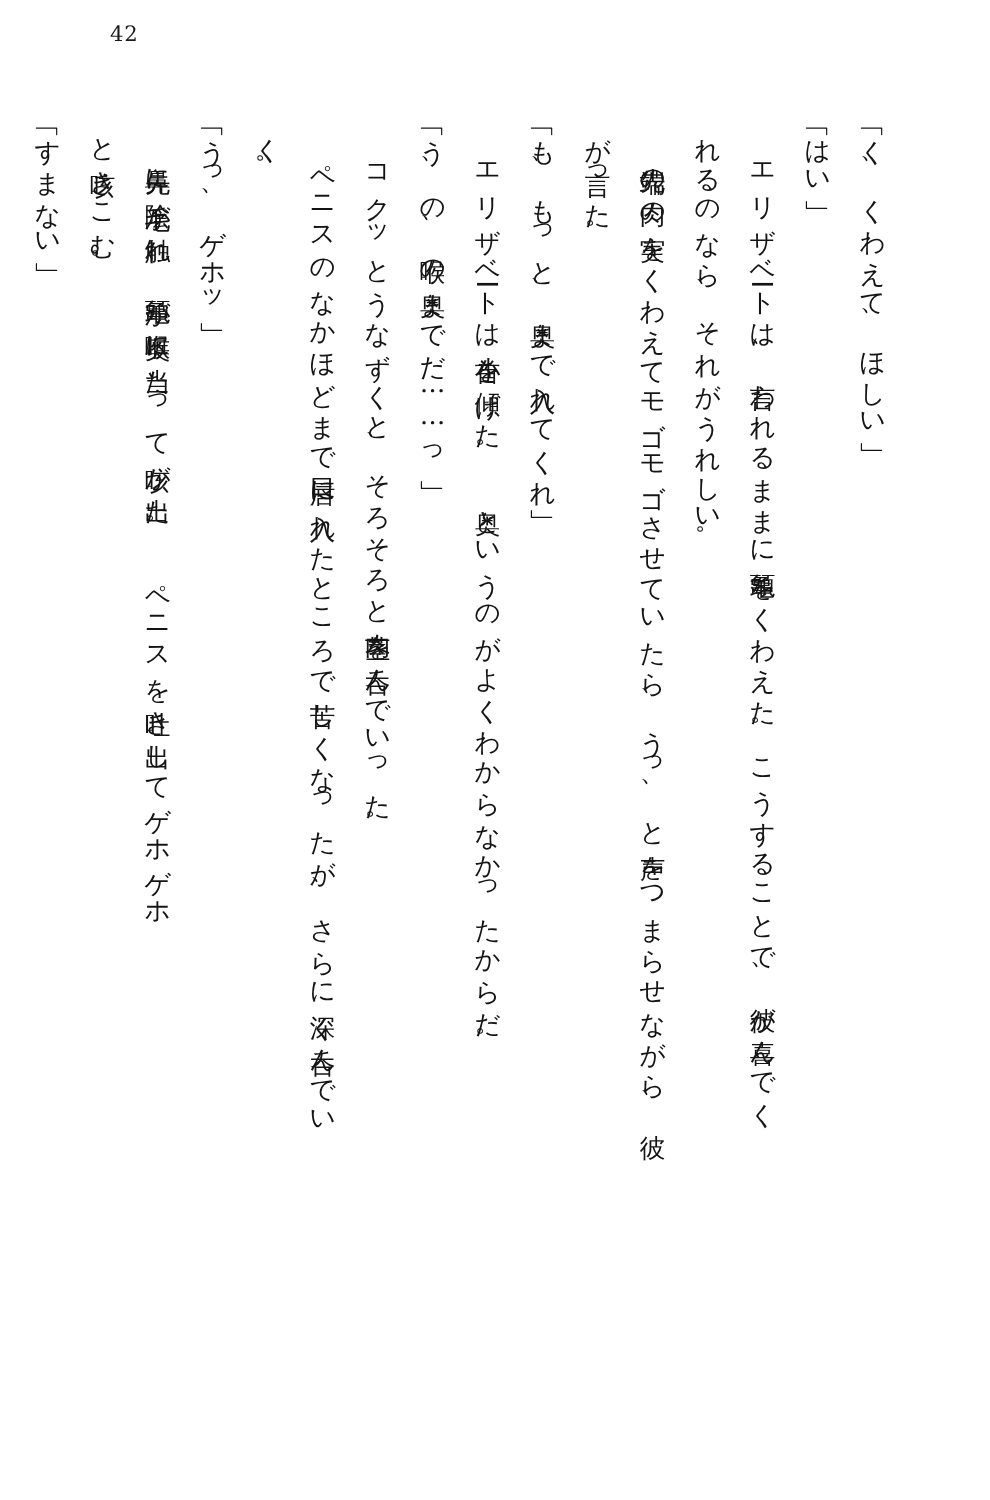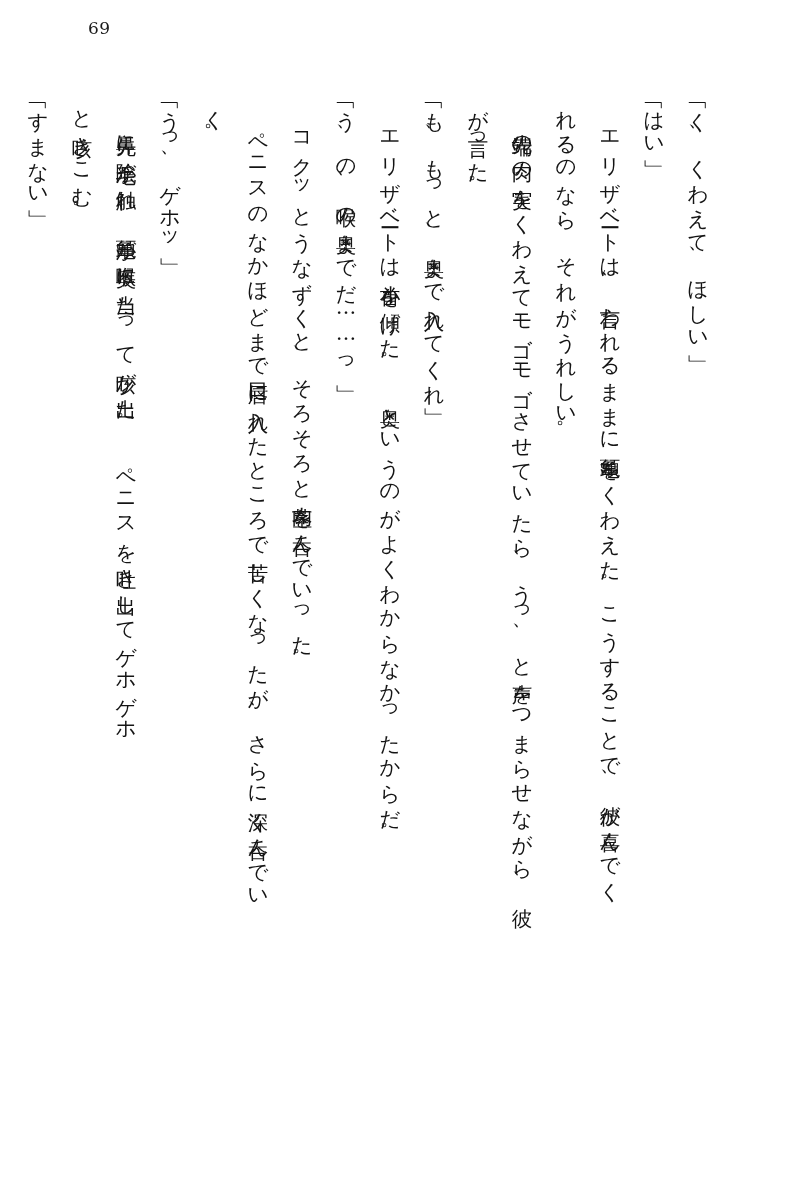--- a/index.html
+++ b/index.html
@@ -59,21 +59,21 @@
     font-family: "DejaVu Serif", "Liberation Serif", serif;
     white-space: pre-wrap;
     word-break: break-all;
   }
 </style>
 </head>
 <body>
 
 <div class="page">
 
-  <div class="page-number">69</div>
+  <div class="page-number">42</div>
 
   <div class="text-block">
     <div class="vcol">「く、くわえて、ほしい」</div>
     <div class="vcol">「はい」</div>
     <div class="vcol">　エリザベートは、言われるままに亀頭をくわえた。こうすることで、彼が喜んでく</div>
     <div class="vcol">れるのなら、それがうれしい。</div>
     <div class="vcol">　先端の肉の実をくわえてモゴモゴさせていたら、うっ、と声をつまらせながら、彼</div>
     <div class="vcol">が言った。</div>
     <div class="vcol">「も、もっと、奥まで入れてくれ」</div>
     <div class="vcol">　エリザベートは小首を傾げた。　奥というのがよくわからなかったからだ。</div>

